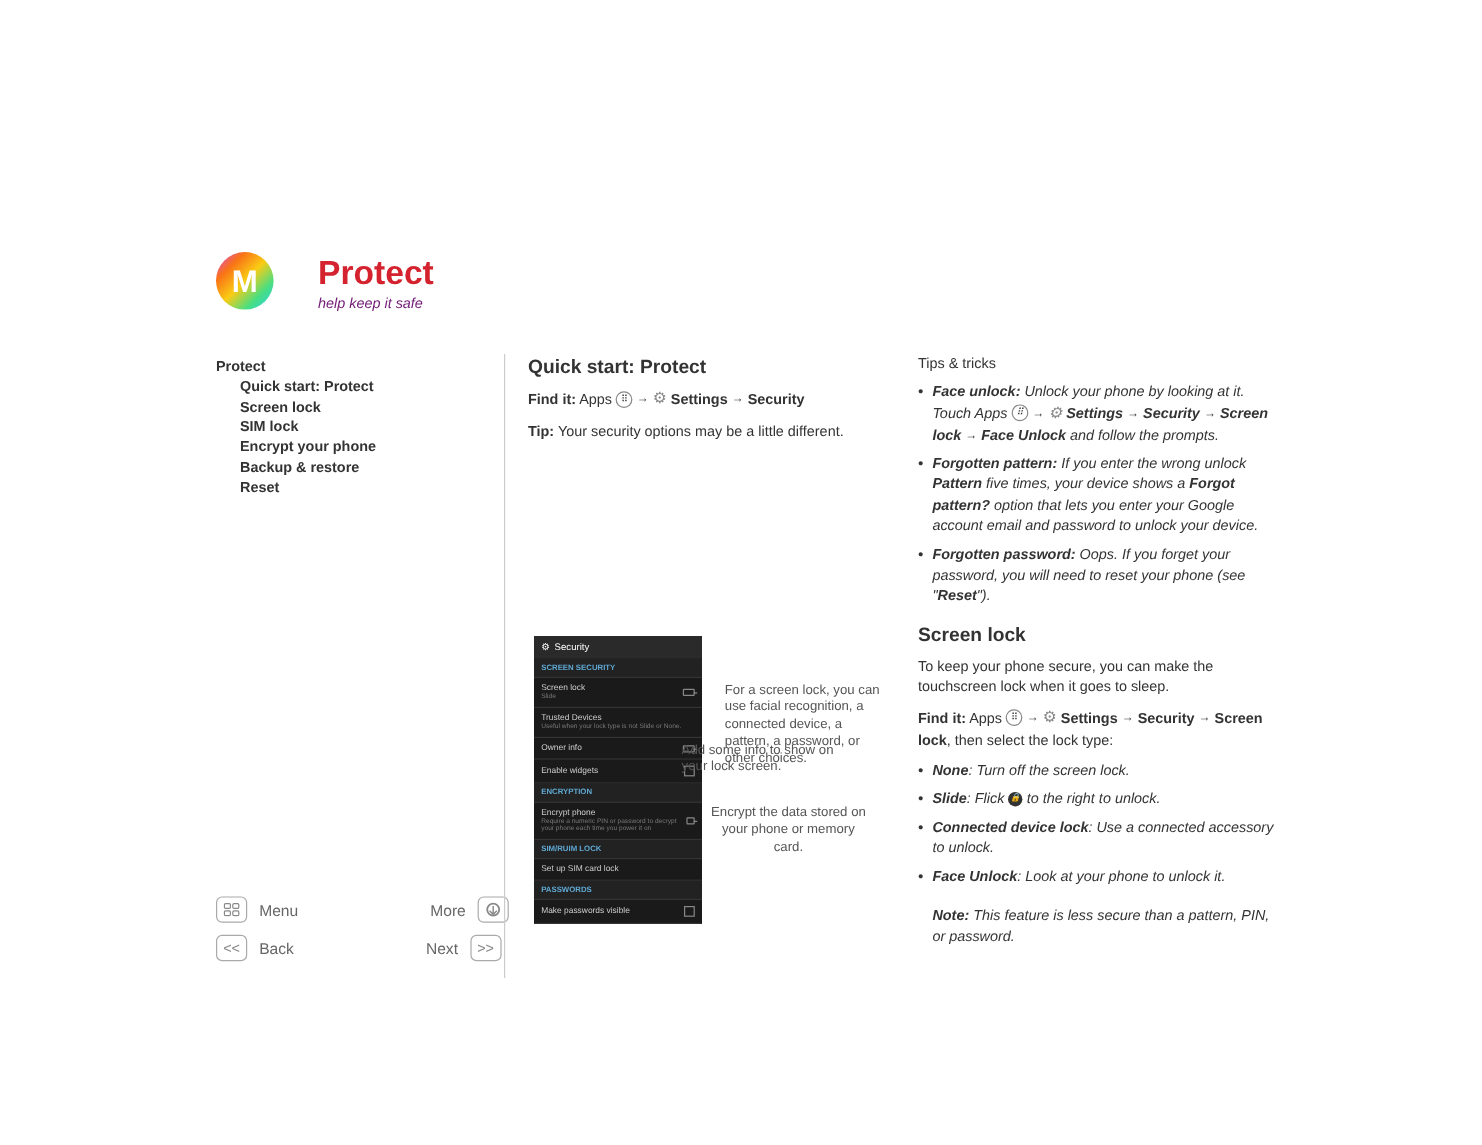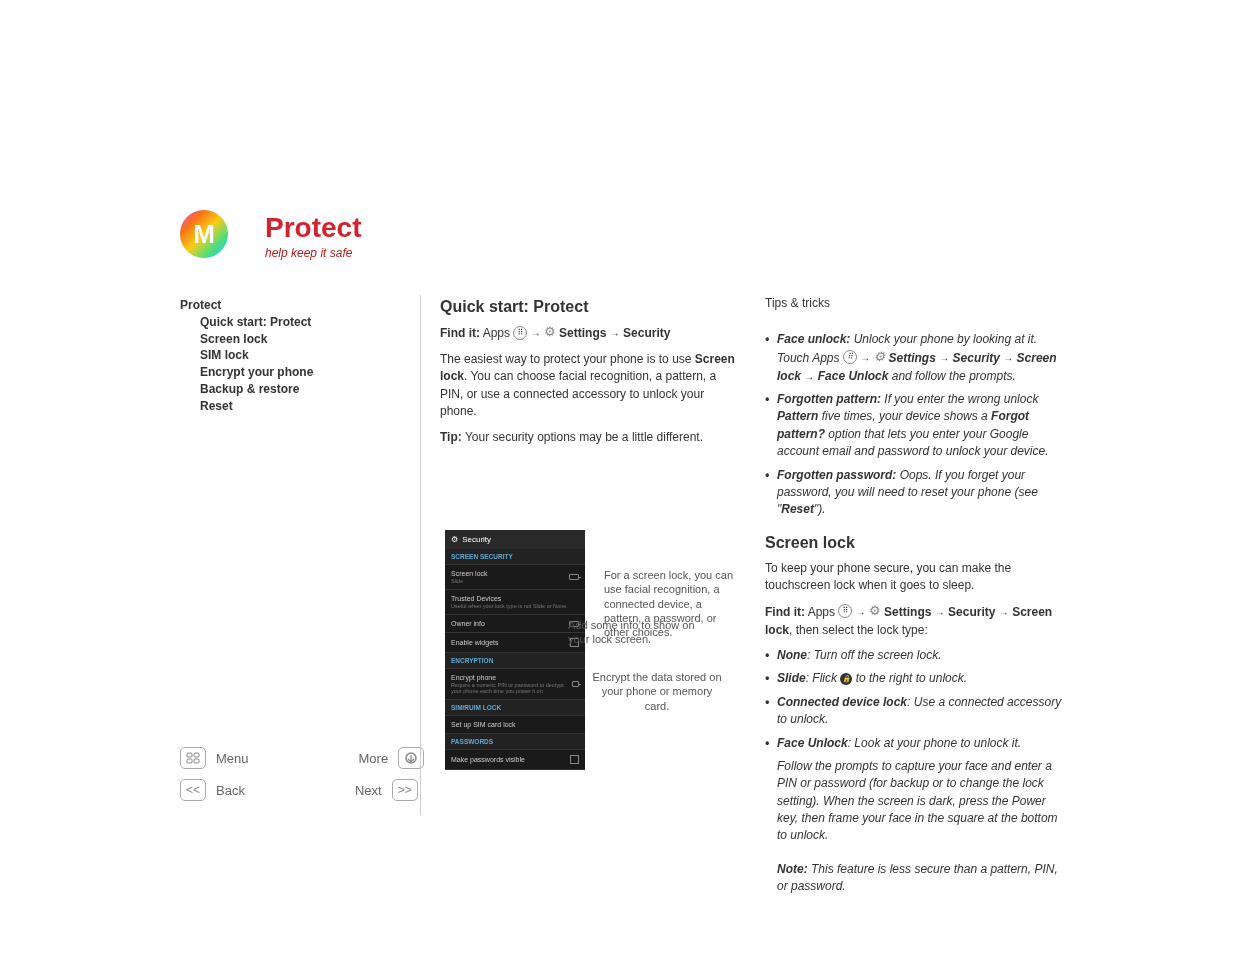--- a/index.html
+++ b/index.html
@@ -5,21 +5,21 @@
   * { box-sizing: border-box; margin: 0; padding: 0; }
   body { font-family: Arial, Helvetica, sans-serif; background: #fff; color: #333; width: 1235px; height: 954px; position: relative; }
   
   
   .logo { position: absolute; left: 180px; top: 210px; width: 48px; height: 48px; border-radius: 50%; background: linear-gradient(135deg, #d946ef, #f97316, #facc15, #4ade80, #22d3ee); display: flex; align-items: center; justify-content: center; }
   .logo-m { color: #fff; font-weight: bold; font-size: 26px; font-family: Arial; }
   
   
   .header { position: absolute; left: 265px; top: 212px; }
   .header h1 { color: #d4232e; font-size: 28px; font-weight: bold; }
-  .header .subtitle { color: #b91c1c; font-style: italic; font-size: 12px; margin-top: 2px; }
+  .header .subtitle { color: #701a75; font-style: italic; font-size: 12px; margin-top: 2px; }
   
   
   .sidebar { position: absolute; left: 180px; top: 297px; font-size: 12px; line-height: 1.4; }
   .sidebar .main { font-weight: bold; color: #333; }
   .sidebar .sub { margin-left: 10px; color: #333; font-weight: bold; }
   .sidebar .indent { margin-left: 10px; }
   
   
   .navbuttons { position: absolute; left: 180px; top: 747px; font-size: 13px; color: #666; }
   .navbuttons .row { display: flex; align-items: center; gap: 10px; margin-bottom: 10px; }
@@ -51,21 +51,21 @@
   .phone .titlebar { background: #2a2a2a; padding: 5px 6px; font-size: 8px; color: #fff; display: flex; align-items: center; gap: 4px; }
   .phone .section-hdr { background: #222; color: #5fa8d3; padding: 4px 6px; font-size: 6.5px; font-weight: bold; border-bottom: 1px solid #333; }
   .phone .row { padding: 5px 6px; border-bottom: 1px solid #333; display: flex; justify-content: space-between; align-items: center; }
   .phone .row .sub { color: #777; font-size: 5.5px; display: block; margin-top: 1px; }
   .phone .chk { width: 9px; height: 9px; border: 1px solid #888; }
   .phone .cnt { width: 10px; height: 6px; border: 1px solid #888; border-radius: 1px; position: relative; }
   .phone .cnt::after { content:""; position: absolute; right: -3px; width: 3px; height: 1px; background: #888; top: 2px; }
   
   .callout { position: absolute; font-size: 11px; color: #555; line-height: 1.3; width: 130px; }
   
-  .tips-title { font-size: 12px; margin-bottom: 19px; }
+  .tips-title { font-size: 12px; margin-bottom: 6px; }
 </style>
 </head>
 <body>
 
 <div class="logo">
   <span class="logo-m">M</span>
 </div>
 
 <div class="header">
   <h1>Protect</h1>
@@ -121,23 +121,20 @@
     <b>Find it:</b>
     <span>Apps</span>
     <span class="inline-icon">⠿</span>
     <span class="arrow">→</span>
     <span class="inline-gear">⚙</span>
     <b>Settings</b>
     <span class="arrow">→</span>
     <b>Security</b>
   </p>
   <p>
-    <span>The easiest way to protect your phone is to use </span><b>Screen lock</b><span>. You can choose facial recognition, a pattern, a PIN, or use a connected accessory to unlock your phone.</span>
-  </p>
-  <p>
     <b>Tip:</b><span> Your security options may be a little different.</span>
   </p>
 </div>
 
 <div class="phone">
   <div class="titlebar">
     <span>⚙</span>
     <span>Security</span>
   </div>
   <div class="section-hdr">SCREEN SECURITY</div>
@@ -213,17 +210,16 @@
     <b>Security</b>
     <span class="arrow">→</span>
     <b>Screen lock</b><span>, then select the lock type:</span>
   </p>
   <ul>
     <li><b>None</b><span>: Turn off the screen lock.</span></li>
     <li><b>Slide</b><span>: Flick </span><span class="inline-lock">🔒</span><span> to the right to unlock.</span></li>
     <li><b>Connected device lock</b><span>: Use a connected accessory to unlock.</span></li>
     <li>
       <b>Face Unlock</b><span>: Look at your phone to unlock it.</span>
-      <p style="margin-top:6px;">Follow the prompts to capture your face and enter a PIN or password (for backup or to change the lock setting). When the screen is dark, press the Power key, then frame your face in the square at the bottom to unlock.</p>
       <p style="margin-top:16px;"><b>Note:</b><span> This feature is less secure than a pattern, PIN, or password.</span></p>
     </li>
   </ul>
 </div>
 
 </body></html>

